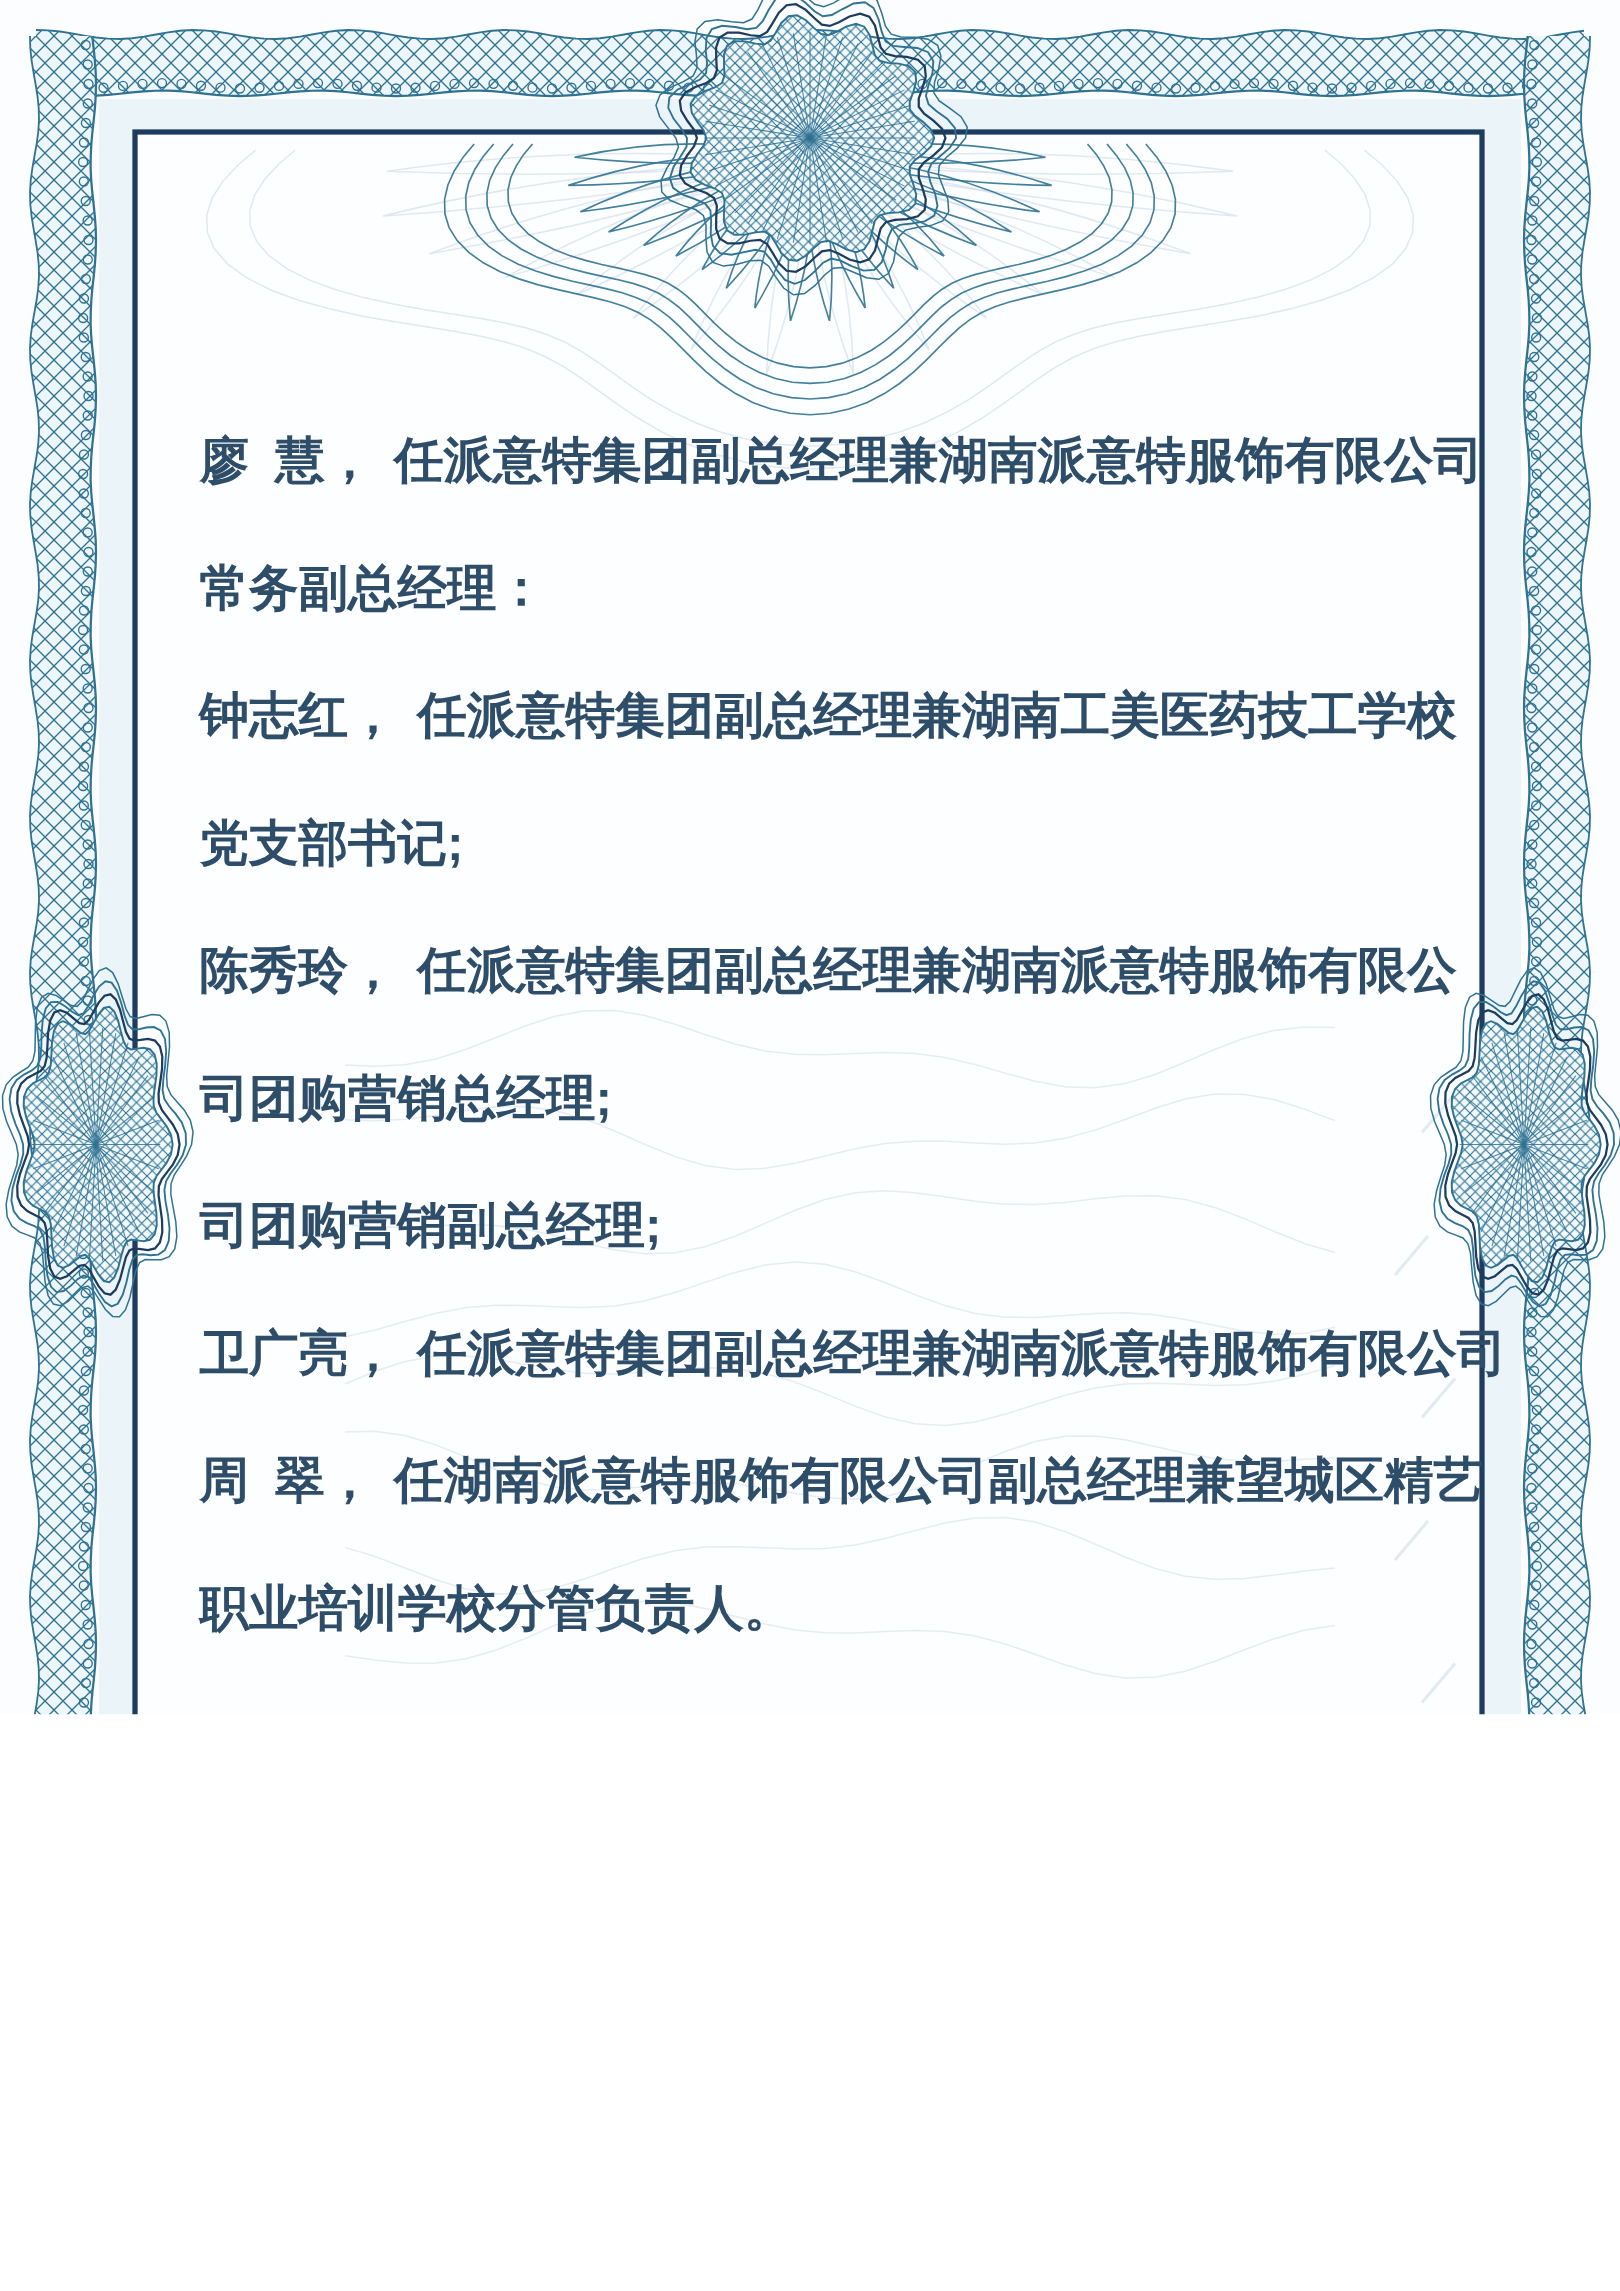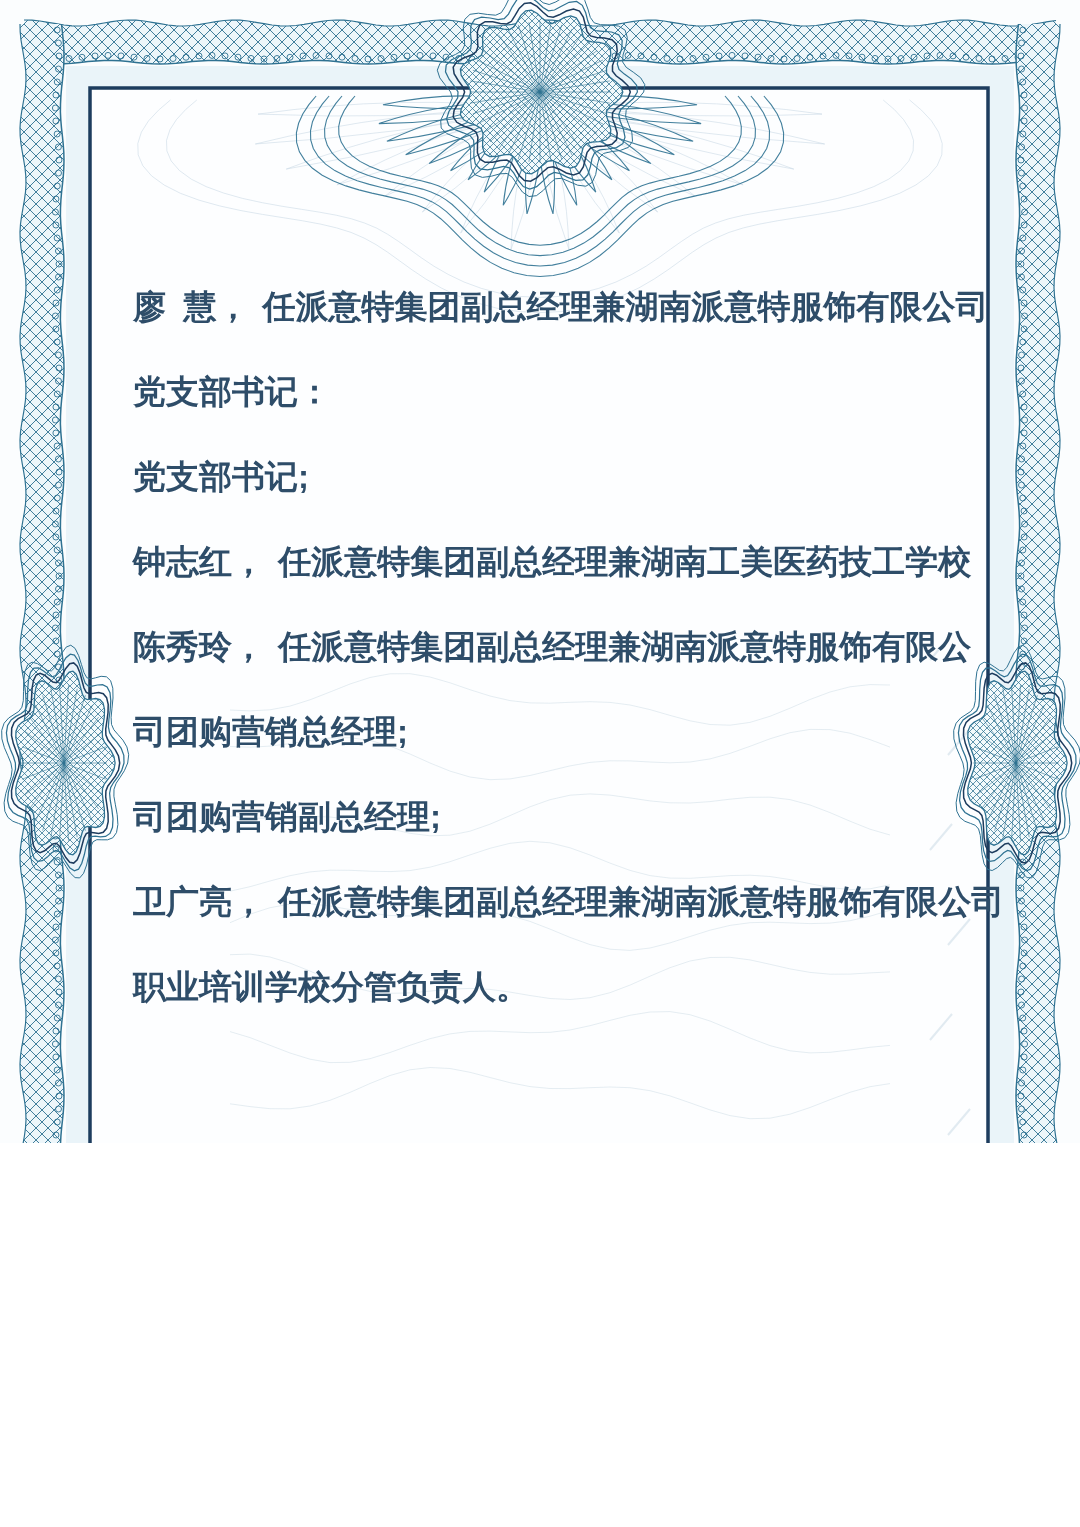--- a/index.html
+++ b/index.html
@@ -702,39 +702,40 @@
         <path d="M1016 763L1050.6 717.1" stroke="#2f7292" stroke-width="0.7" fill="none" opacity="0.85"></path>
         <path d="M1016 763L1055.1 731.2" stroke="#2f7292" stroke-width="0.7" fill="none" opacity="0.85"></path>
         <path d="M1016 763L1057.8 746.8" stroke="#2f7292" stroke-width="0.7" fill="none" opacity="0.85"></path>
       </g>
   </svg>
 
   <main class="content">
 
     <div class="para">
       <div class="line"><span class="name">廖 慧</span><span class="sep">，</span><span>任派意特集团副总经理兼湖南派意特服饰有限公司</span></div>
-      <div class="line">党支部书记：</div>
+      <div class="line">常务副总经理：</div>
     </div>
 
     <div class="para">
+      <div class="line"><span class="name">钟志红</span><span class="sep">，</span><span>任派意特集团副总经理兼湖南工美医药技工学校</span></div>
       <div class="line">党支部书记;</div>
-      <div class="line"><span class="name">钟志红</span><span class="sep">，</span><span>任派意特集团副总经理兼湖南工美医药技工学校</span></div>
     </div>
 
     <div class="para">
       <div class="line"><span class="name">陈秀玲</span><span class="sep">，</span><span>任派意特集团副总经理兼湖南派意特服饰有限公</span></div>
       <div class="line">司团购营销总经理;</div>
     </div>
 
     <div class="para">
       <div class="line">司团购营销副总经理;</div>
     </div>
 
     <div class="para">
       <div class="line"><span class="name">卫广亮</span><span class="sep">，</span><span>任派意特集团副总经理兼湖南派意特服饰有限公司</span></div>
     </div>
 
     <div class="para">
+      <div class="line"><span class="name">周 翠</span><span class="sep">，</span><span>任湖南派意特服饰有限公司副总经理兼望城区精艺</span></div>
       <div class="line">职业培训学校分管负责人。</div>
     </div>
 
   </main>
 </div>
 
 </body></html>

